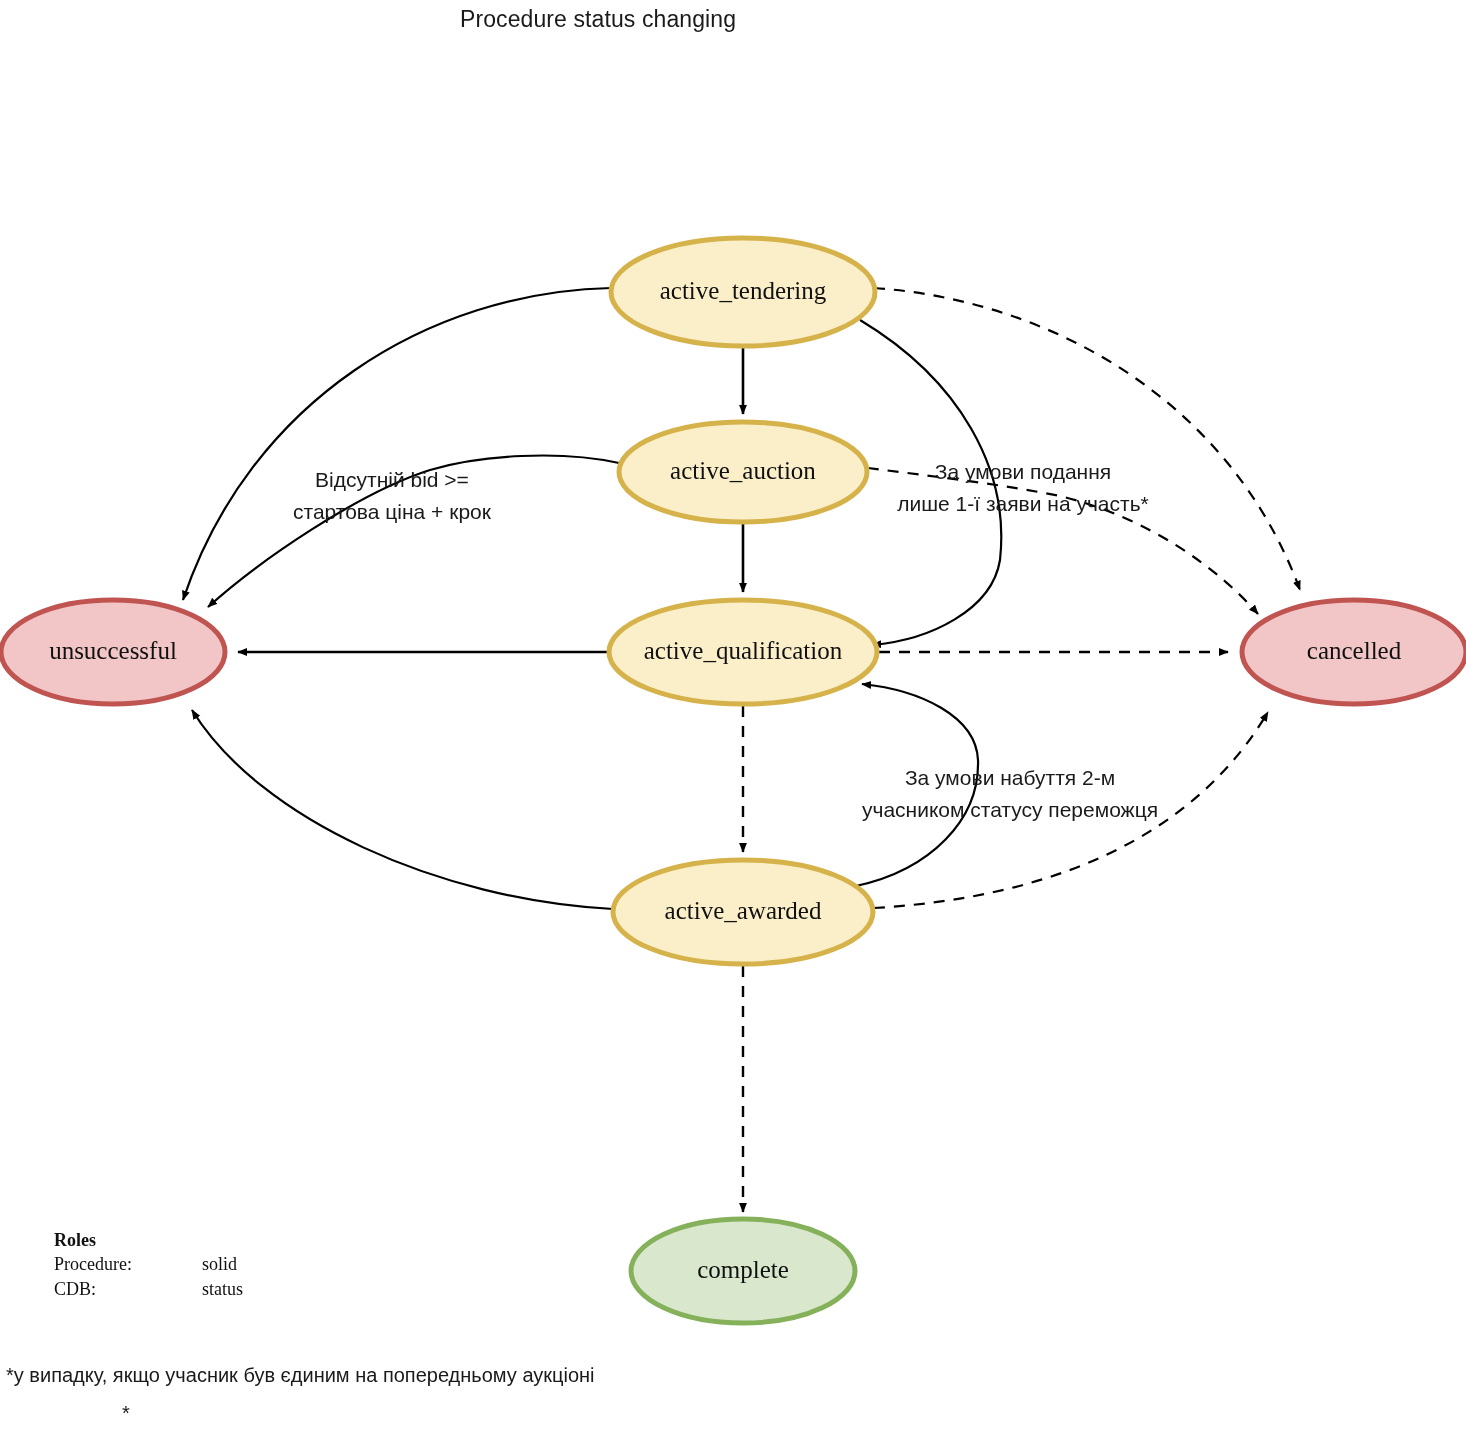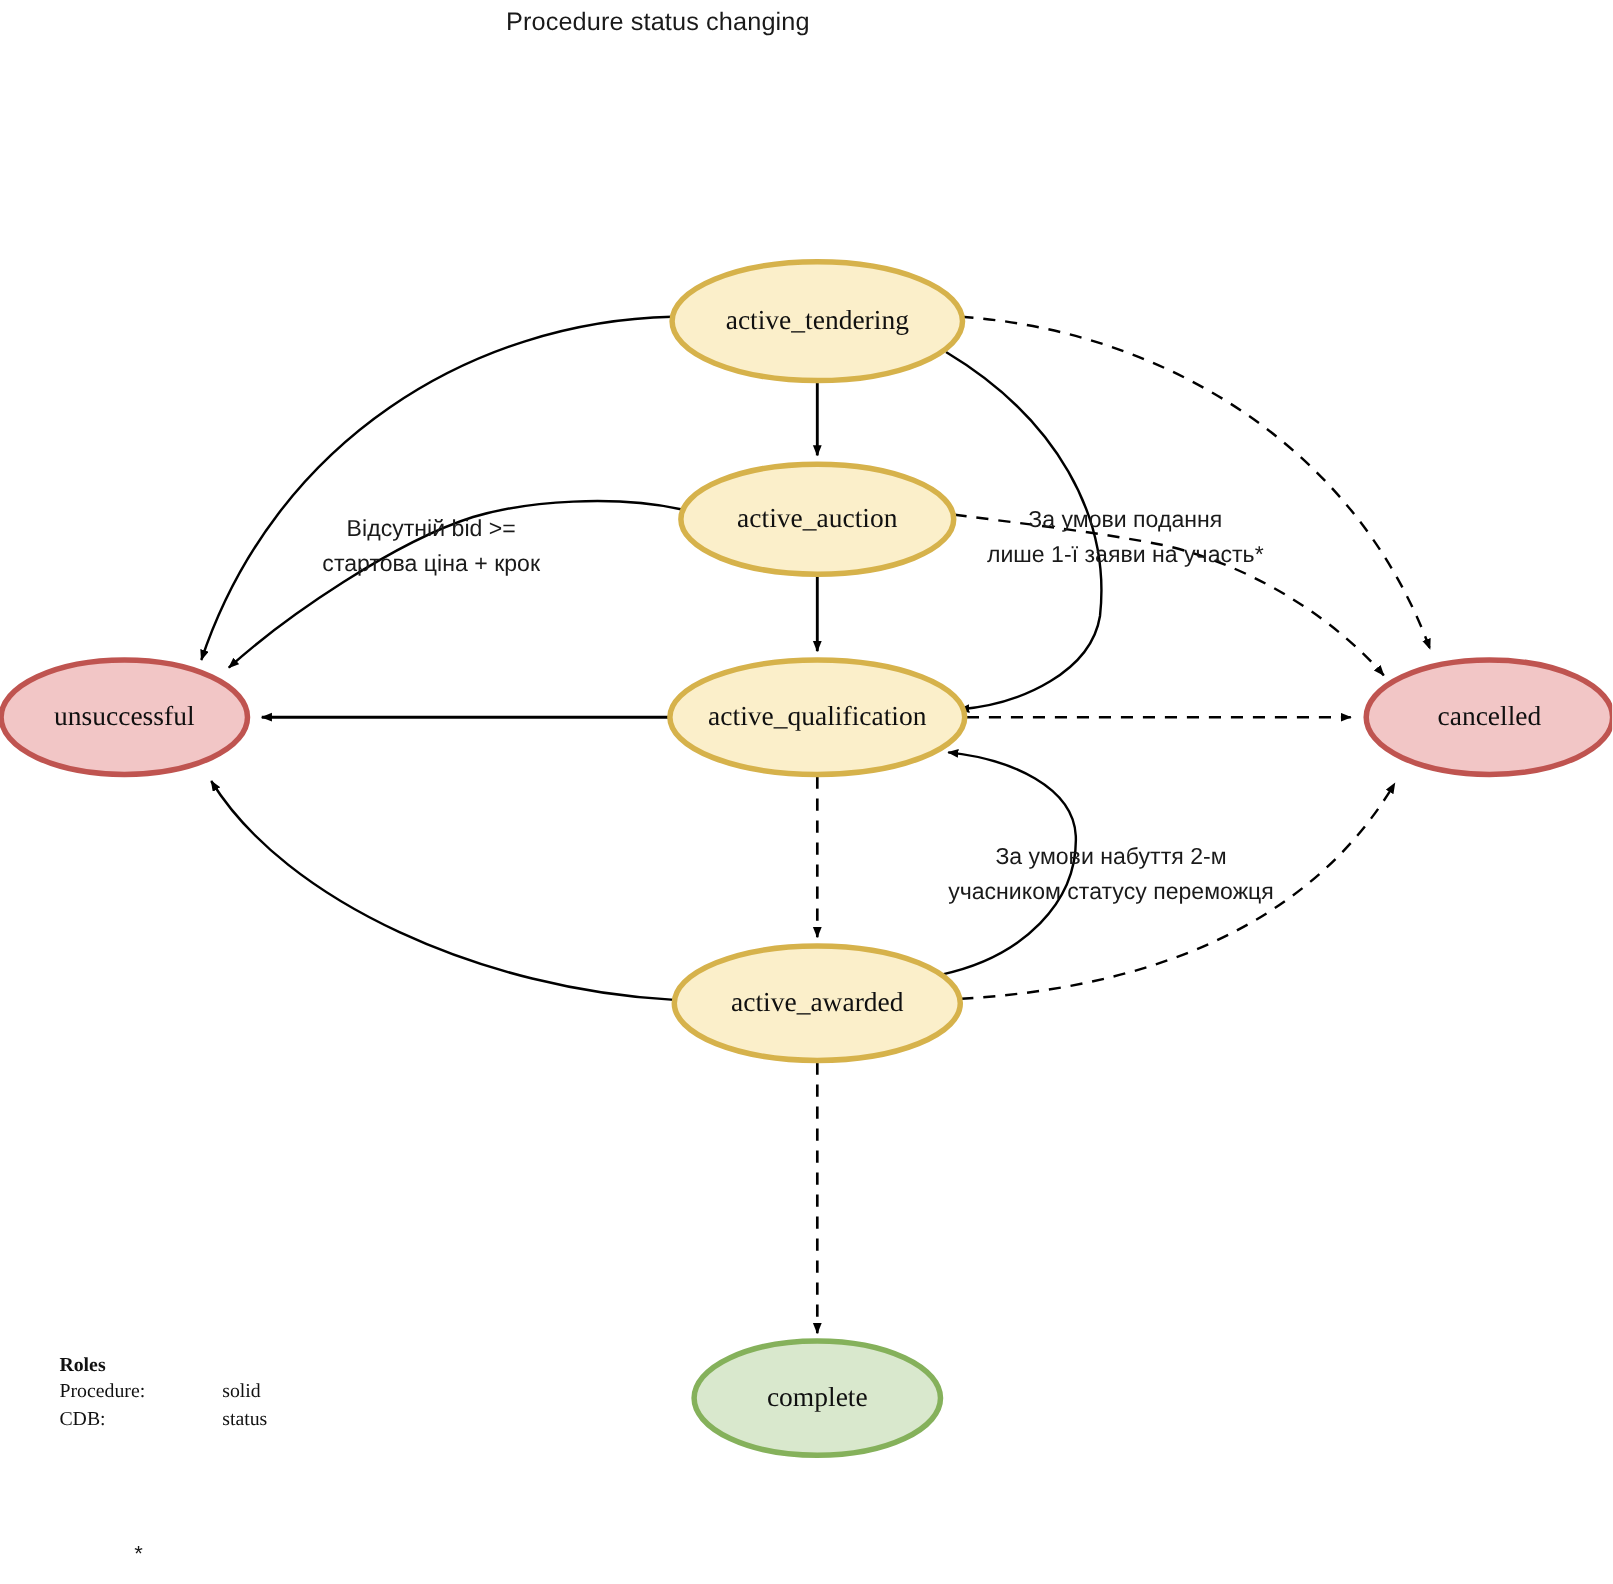--- a/index.html
+++ b/index.html
@@ -178,15 +178,16 @@
     <div class="legend-row">
       <span class="legend-key">Procedure:</span>
       <span class="legend-val">solid</span>
     </div>
     <div class="legend-row">
       <span class="legend-key">CDB:</span>
       <span class="legend-val">status</span>
     </div>
   </div>
 
+  <div class="footnote">*у випадку, якщо учасник був єдиним на попередньому аукціоні</div>
   <div class="footnote-star">*</div>
 
 </div>
 
 </body></html>

